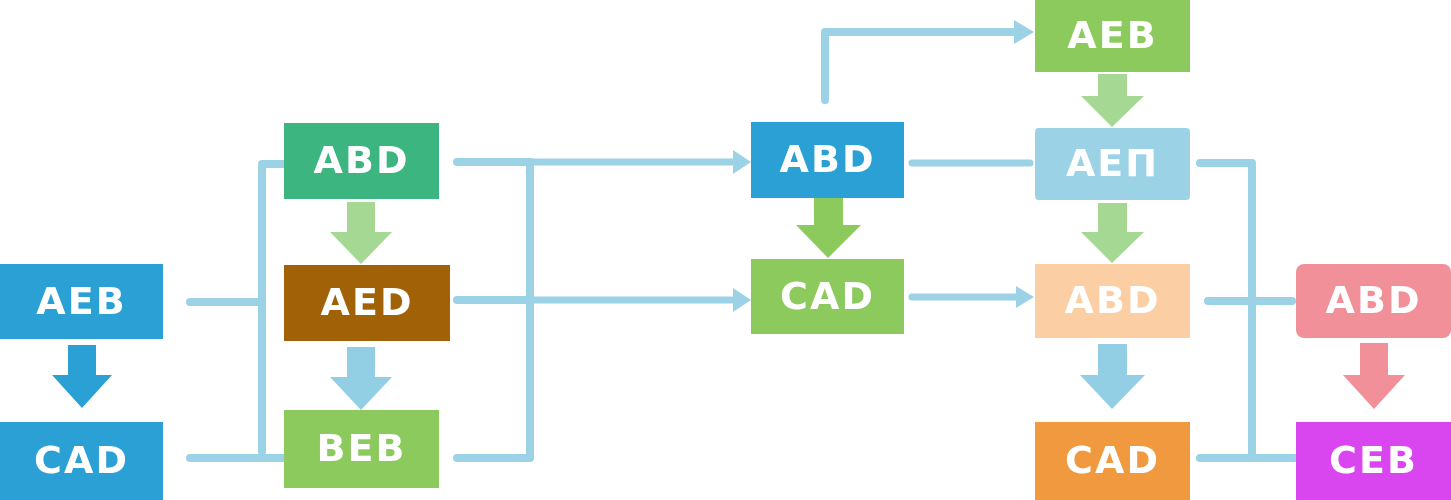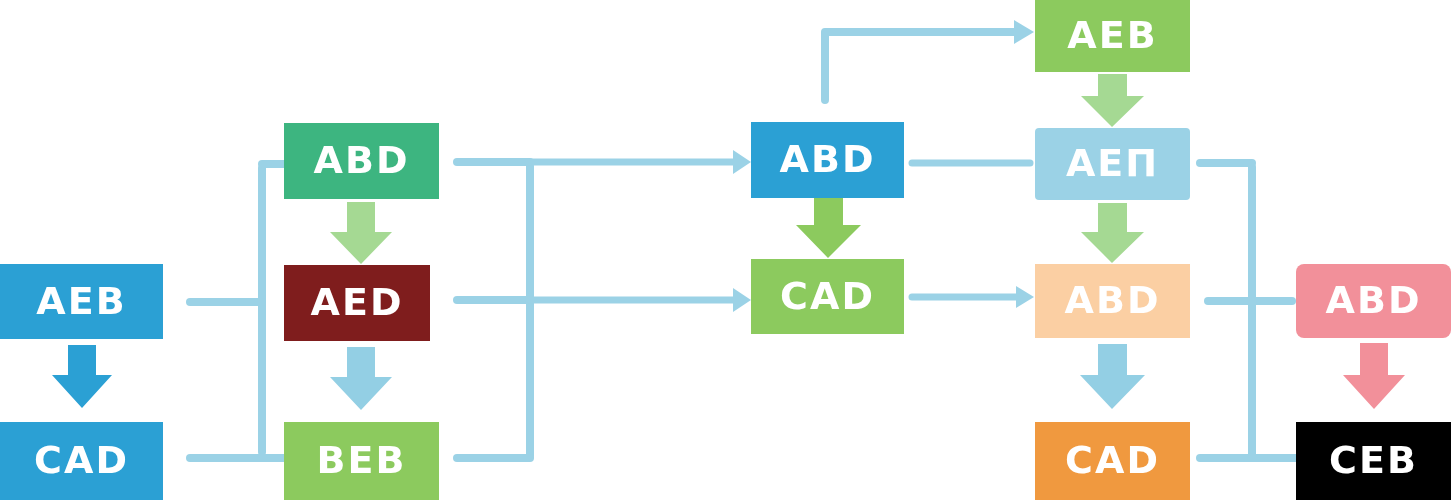--- a/index.html
+++ b/index.html
@@ -124,24 +124,24 @@
 
   <div class="node" style="left: 0px; top: 264px; width: 163px; height: 75px; background: rgb(43, 160, 212); color: rgb(255, 255, 255); border-radius: 0px;">
       <span>AEB</span>
     </div>
   <div class="node" style="left: 0px; top: 422px; width: 163px; height: 78px; background: rgb(43, 160, 212); color: rgb(255, 255, 255); border-radius: 0px;">
       <span>CAD</span>
     </div>
   <div class="node" style="left: 284px; top: 123px; width: 155px; height: 76px; background: rgb(61, 181, 128); color: rgb(255, 255, 255); border-radius: 0px;">
       <span>ABD</span>
     </div>
-  <div class="node" style="left: 284px; top: 265px; width: 146px; height: 76px; background: #7f1d1d; color: rgb(255, 255, 255); border-radius: 0px;">
+  <div class="node" style="left: 284px; top: 265px; width: 166px; height: 76px; background: #a16207; color: rgb(255, 255, 255); border-radius: 0px;">
       <span>AED</span>
     </div>
-  <div class="node" style="left: 284px; top: 422px; width: 155px; height: 78px; background: rgb(140, 202, 94); color: rgb(255, 255, 255); border-radius: 0px;">
+  <div class="node" style="left: 284px; top: 410px; width: 155px; height: 78px; background: rgb(140, 202, 94); color: rgb(255, 255, 255); border-radius: 0px;">
       <span>BEB</span>
     </div>
   <div class="node" style="left: 751px; top: 122px; width: 153px; height: 76px; background: rgb(43, 160, 212); color: rgb(255, 255, 255); border-radius: 0px;">
       <span>ABD</span>
     </div>
   <div class="node" style="left: 751px; top: 259px; width: 153px; height: 75px; background: rgb(140, 202, 94); color: rgb(255, 255, 255); border-radius: 0px;">
       <span>CAD</span>
     </div>
   <div class="node" style="left: 1035px; top: 0px; width: 155px; height: 72px; background: rgb(140, 202, 94); color: rgb(255, 255, 255); border-radius: 0px;">
       <span>AEB</span>
@@ -151,17 +151,17 @@
     </div>
   <div class="node" style="left: 1035px; top: 264px; width: 155px; height: 74px; background: rgb(251, 207, 163); color: rgb(255, 255, 255); border-radius: 0px;">
       <span>ABD</span>
     </div>
   <div class="node" style="left: 1035px; top: 422px; width: 155px; height: 78px; background: rgb(240, 153, 63); color: rgb(255, 255, 255); border-radius: 0px;">
       <span>CAD</span>
     </div>
   <div class="node" style="left: 1296px; top: 264px; width: 155px; height: 74px; background: rgb(242, 144, 154); color: rgb(255, 255, 255); border-radius: 8px;">
       <span>ABD</span>
     </div>
-  <div class="node" style="left: 1296px; top: 422px; width: 155px; height: 78px; background: #000000; color: rgb(255, 255, 255); border-radius: 0px;">
+  <div class="node" style="left: 1296px; top: 422px; width: 155px; height: 78px; background: #d946ef; color: rgb(255, 255, 255); border-radius: 0px;">
       <span>CEB</span>
     </div>
 
 </div>
 
 </body></html>

